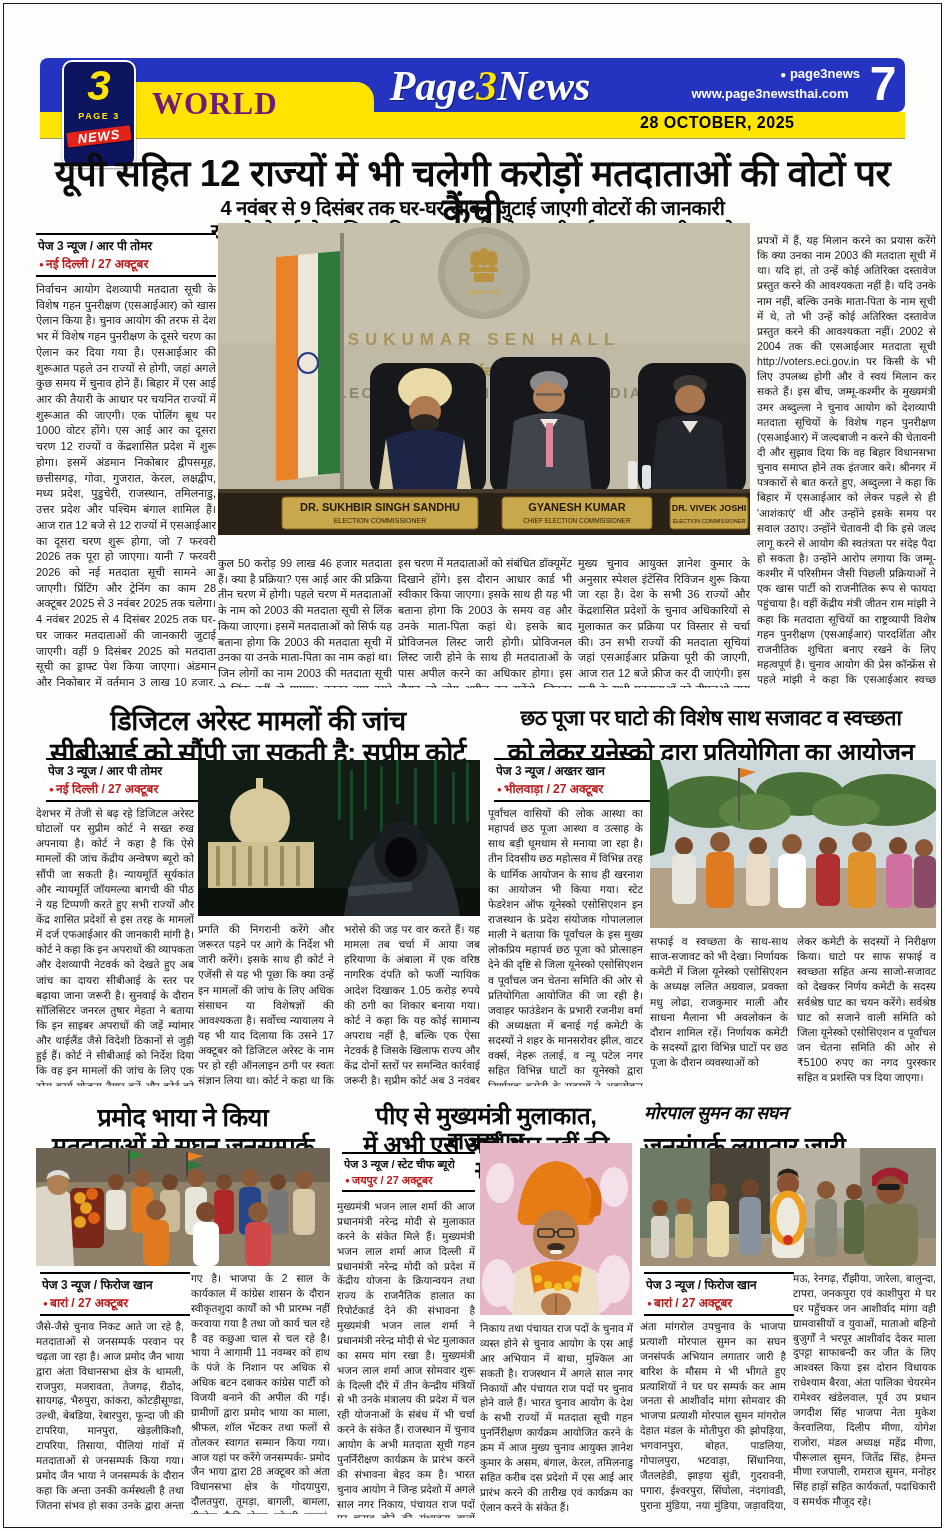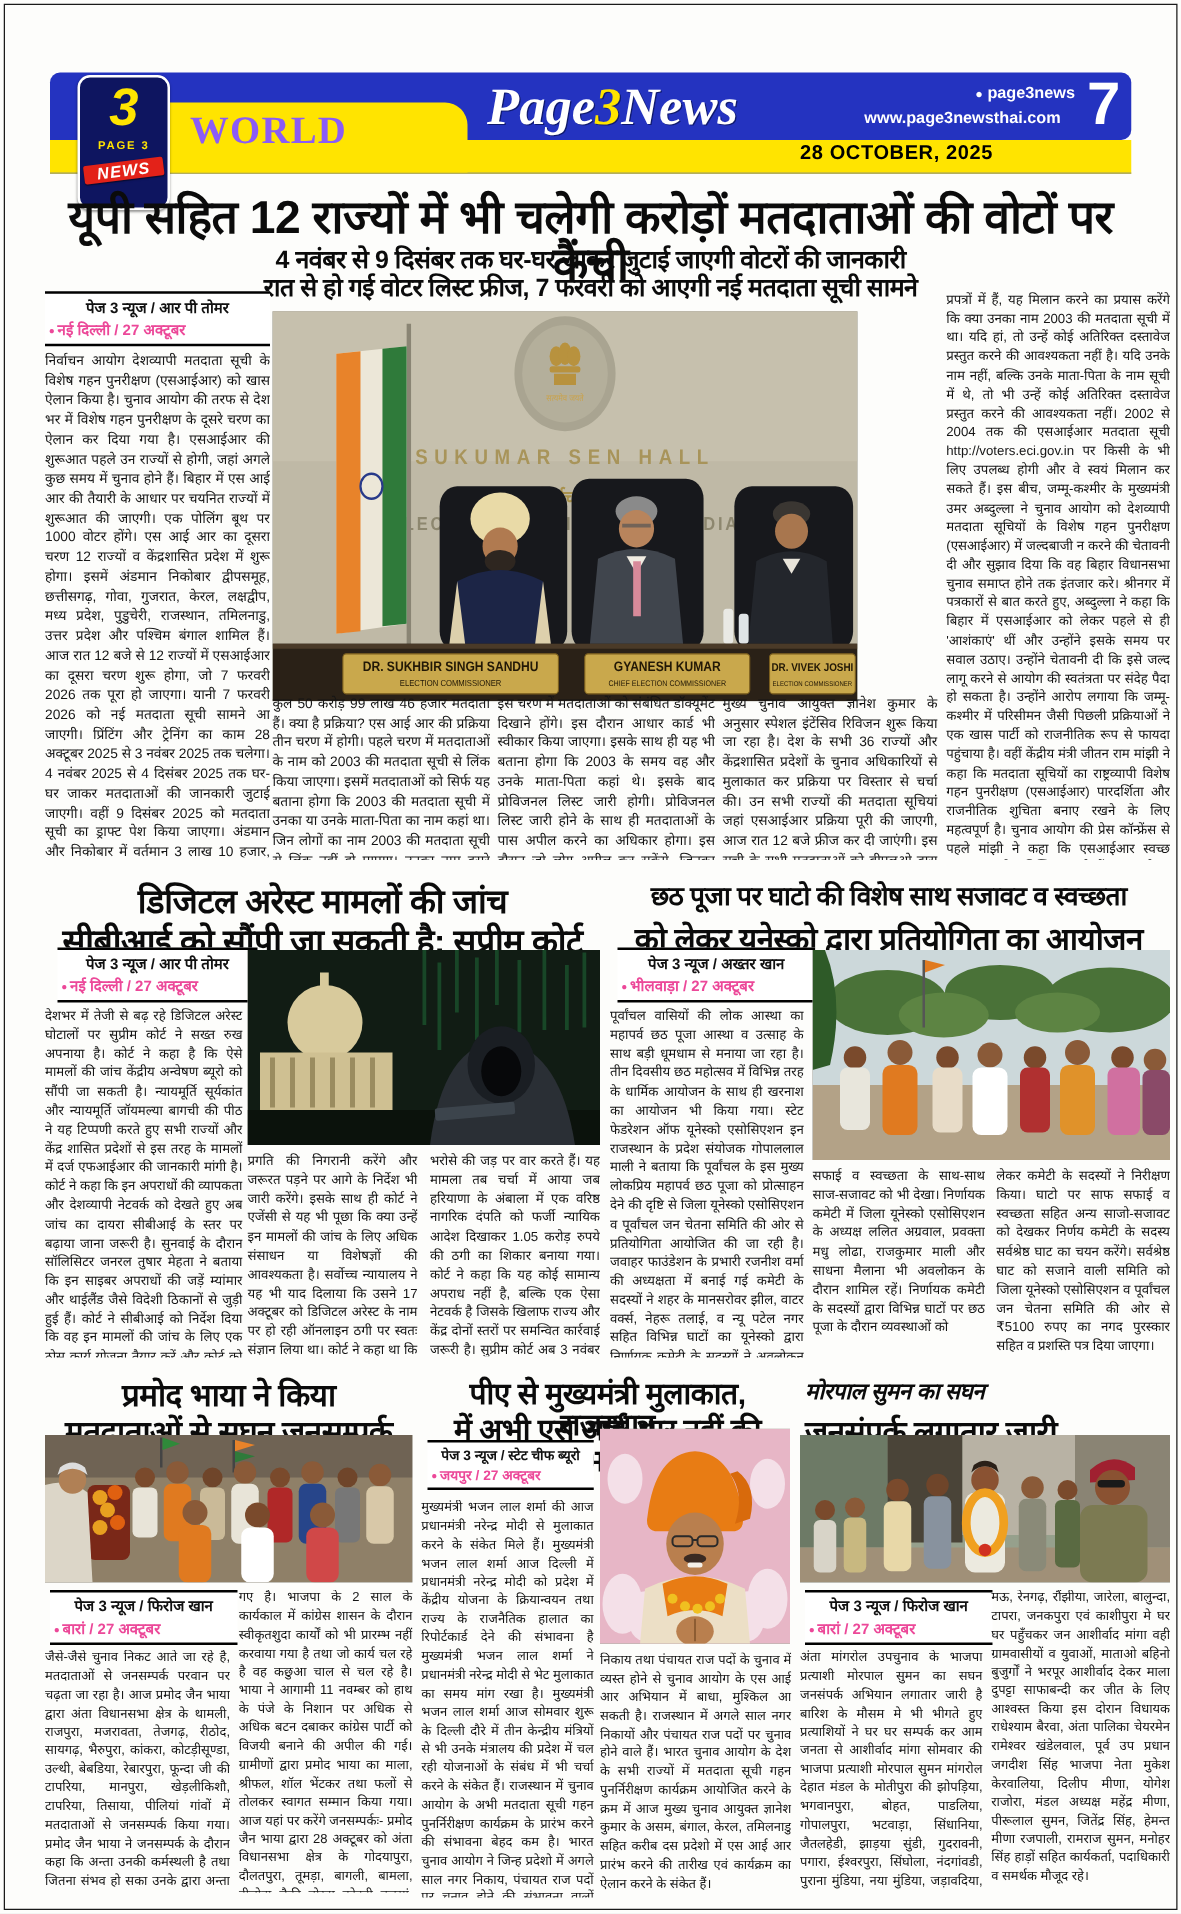--- a/index.html
+++ b/index.html
@@ -3,38 +3,38 @@
 <meta charset="utf-8">
 <style>
   html,body{margin:0;padding:0;background:#e8e8e8;}
   .page{position:relative;width:945px;height:1531px;background:#fdfdfb;margin:0 auto;
         font-family:"Liberation Sans","DejaVu Sans",sans-serif;overflow:hidden;}
   .frame{position:absolute;inset:3px;border:1.5px solid #1a1a1a;pointer-events:none;z-index:50;}
   .abs{position:absolute;}
   .bt{font-size:11px;line-height:1.43;text-align:justify;color:#151515;overflow:hidden;font-weight:500;}
   .hl{font-weight:bold;color:#0b0b0b;text-align:center;line-height:1.04;letter-spacing:-0.4px;margin-top:16px;}
   .byline{border-top:2px solid #000;border-bottom:2px solid #000;background:#fff;}
-  .byline .b1{font-weight:bold;font-size:12px;text-align:center;padding:2px 2px 1px;color:#111;white-space:nowrap;overflow:hidden;}
-  .byline .b2{font-weight:bold;font-size:12px;padding:0 2px 3px 3px;color:#ec4899;white-space:nowrap;overflow:hidden;}
+  .byline .b1{font-weight:bold;font-size:12px;text-align:left;padding:2px 2px 1px;color:#111;white-space:nowrap;overflow:hidden;}
+  .byline .b2{font-weight:bold;font-size:12px;padding:0 2px 3px 3px;color:#b91c1c;white-space:nowrap;overflow:hidden;}
   .byline .b2::before{content:"● ";font-size:8px;vertical-align:1.5px;}
   .ph{position:absolute;overflow:hidden;background:#9a9a90;}
   .ph svg{display:block;width:100%;height:100%;}
   .serifb{font-family:"Liberation Serif","DejaVu Serif",serif;}
 </style>
 </head>
 <body>
 
 <div class="page">
   <div class="frame"></div>
 
   <div class="abs" style="left:40px;top:58px;width:865px;height:80px;">
     <div class="abs" style="left:0;top:0;width:865px;height:54px;background:#2433c0;border-radius:8px 8px 8px 0;"></div>
     <div class="abs" style="left:0;top:54px;width:865px;height:26px;background:#ffe400;border-bottom:1px solid #9a9a6a;"></div>
     <div class="abs" style="left:94px;top:24px;width:240px;height:56px;background:#ffe400;border-radius:0 18px 0 0;"></div>
-    <div class="abs serifb" style="left:112px;top:28px;width:210px;font-weight:bold;font-size:31px;color:#8b5cf6;letter-spacing:1px;">WORLD</div>
+    <div class="abs serifb" style="left:112px;top:28px;width:210px;font-weight:bold;font-size:31px;color:#701a75;letter-spacing:1px;">WORLD</div>
     <div class="abs" style="left:22px;top:2px;width:70px;height:104px;background:#0e1560;border:2px solid #fff;border-radius:10px;text-align:center;box-shadow:0 1px 2px rgba(0,0,0,.4);">
       <div style="color:#ffe400;font-size:42px;font-weight:bold;font-style:italic;line-height:48px;">3</div>
       <div style="color:#ffe400;font-size:9px;font-weight:bold;letter-spacing:1.5px;line-height:12px;">PAGE 3</div>
       <div style="background:#e32219;color:#fff;font-size:13px;font-weight:bold;font-style:italic;transform:rotate(-7deg);margin:7px 3px 0;border-radius:2px;letter-spacing:1px;box-shadow:0 1px 1px rgba(0,0,0,.5);">NEWS</div>
     </div>
     <div class="abs serifb" style="left:250px;top:2px;width:400px;height:52px;text-align:center;color:#fff;font-weight:bold;font-style:italic;font-size:42px;line-height:52px;text-shadow:1px 1px 0 #101a6e;">
       <span>Page</span><span style="color:#ffe400;">3</span><span>News</span>
     </div>
     <div class="abs" style="left:690px;top:8px;width:130px;text-align:right;color:#fff;font-size:13px;font-weight:bold;">
       <span style="font-size:10px;">●</span> <span>page3news</span>
@@ -47,21 +47,21 @@
   <div class="abs hl" style="left:40px;top:139px;width:865px;font-size:37px;">यूपी सहित 12 राज्यों में भी चलेगी करोड़ों मतदाताओं की वोटों पर कैंची</div>
   <div class="abs hl" style="left:90px;top:182px;width:765px;font-size:20px;">4 नवंबर से 9 दिसंबर तक घर-घर जाकर जुटाई जाएगी वोटरों की जानकारी</div>
   <div class="abs hl" style="left:90px;top:205px;width:765px;font-size:20px;">रात से हो गई वोटर लिस्ट फ्रीज, 7 फरवरी को आएगी नई मतदाता सूची सामने</div>
 
   <div class="abs byline" style="left:36px;top:233px;width:180px;">
     <div class="b1">पेज 3 न्यूज / आर पी तोमर</div>
     <div class="b2">नई दिल्ली /  27  अक्टूबर</div>
   </div>
   <div class="abs bt" style="left:36px;top:282px;width:180px;height:404px;">निर्वाचन आयोग देशव्यापी मतदाता सूची के विशेष गहन पुनरीक्षण (एसआईआर) को खास ऐलान किया है। चुनाव आयोग की तरफ से देश भर में विशेष गहन पुनरीक्षण के दूसरे चरण का ऐलान कर दिया गया है। एसआईआर की शुरूआत पहले उन राज्यों से होगी, जहां अगले कुछ समय में चुनाव होने हैं। बिहार में एस आई आर की तैयारी के आधार पर चयनित राज्यों में शुरूआत की जाएगी। एक पोलिंग बूथ पर 1000 वोटर होंगे। एस आई आर का दूसरा चरण 12 राज्यों व केंद्रशासित प्रदेश में शुरू होगा। इसमें अंडमान निकोबार द्वीपसमूह, छत्तीसगढ़, गोवा, गुजरात, केरल, लक्षद्वीप, मध्य प्रदेश, पुडुचेरी, राजस्थान, तमिलनाडु, उत्तर प्रदेश और पश्चिम बंगाल शामिल हैं। आज रात 12 बजे से 12 राज्यों में एसआईआर का दूसरा चरण शुरू होगा, जो 7 फरवरी 2026 तक पूरा हो जाएगा। यानी 7 फरवरी 2026 को नई मतदाता सूची सामने आ जाएगी। प्रिंटिंग और ट्रेनिंग का काम 28 अक्टूबर 2025 से 3 नवंबर 2025 तक चलेगा। 4 नवंबर 2025 से 4 दिसंबर 2025 तक घर-घर जाकर मतदाताओं की जानकारी जुटाई जाएगी। वहीं 9 दिसंबर 2025 को मतदाता सूची का ड्राफ्ट पेश किया जाएगा। अंडमान और निकोबार में वर्तमान 3 लाख 10 हजार, छत्तीसगढ़ में 21 करोड़ 23 लाख, गोवा में 11 लाख 85 हजार, गुजरात में 5 करोड़ 8 लाख 39 हजार, केरल में 2 करोड़ 78 लाख 50 हजार, लक्षद्वीप में 58 हजार, मध्य प्रदेश में 5 करोड़ 74 लाख 5 हजार, पुडुचेरी में 10 लाख 21 हजार, राजस्थान में 5 करोड़ 48 लाख 85 हजार, तमिलनाडु में 64 करोड़ 1 लाख 15 हजार, उत्तर प्रदेश में 15 करोड़ 44 लाख 24 हजार, पश्चिम बंगाल में 7 करोड़ 66 लाख 24 हजार,</div>
 
-  <div class="ph" style="left:218px;top:249px;width:468px;height:312px;">
+  <div class="ph" style="left:218px;top:223px;width:532px;height:312px;">
     <svg viewBox="0 0 532 312" preserveAspectRatio="none">
       <rect width="532" height="312" fill="#bfb9a6"></rect>
       <rect width="532" height="120" fill="#c6c0ad"></rect>
       <circle cx="266" cy="50" r="46" fill="#a9a491"></circle>
       <circle cx="266" cy="50" r="39" fill="#b4af9b"></circle>
       <g fill="#b8923e">
         <ellipse cx="258" cy="36" rx="6" ry="8"></ellipse>
           <ellipse cx="266" cy="34" rx="6" ry="9"></ellipse>
           <ellipse cx="274" cy="36" rx="6" ry="8"></ellipse>
         <rect x="252" y="44" width="28" height="5" rx="2"></rect>

